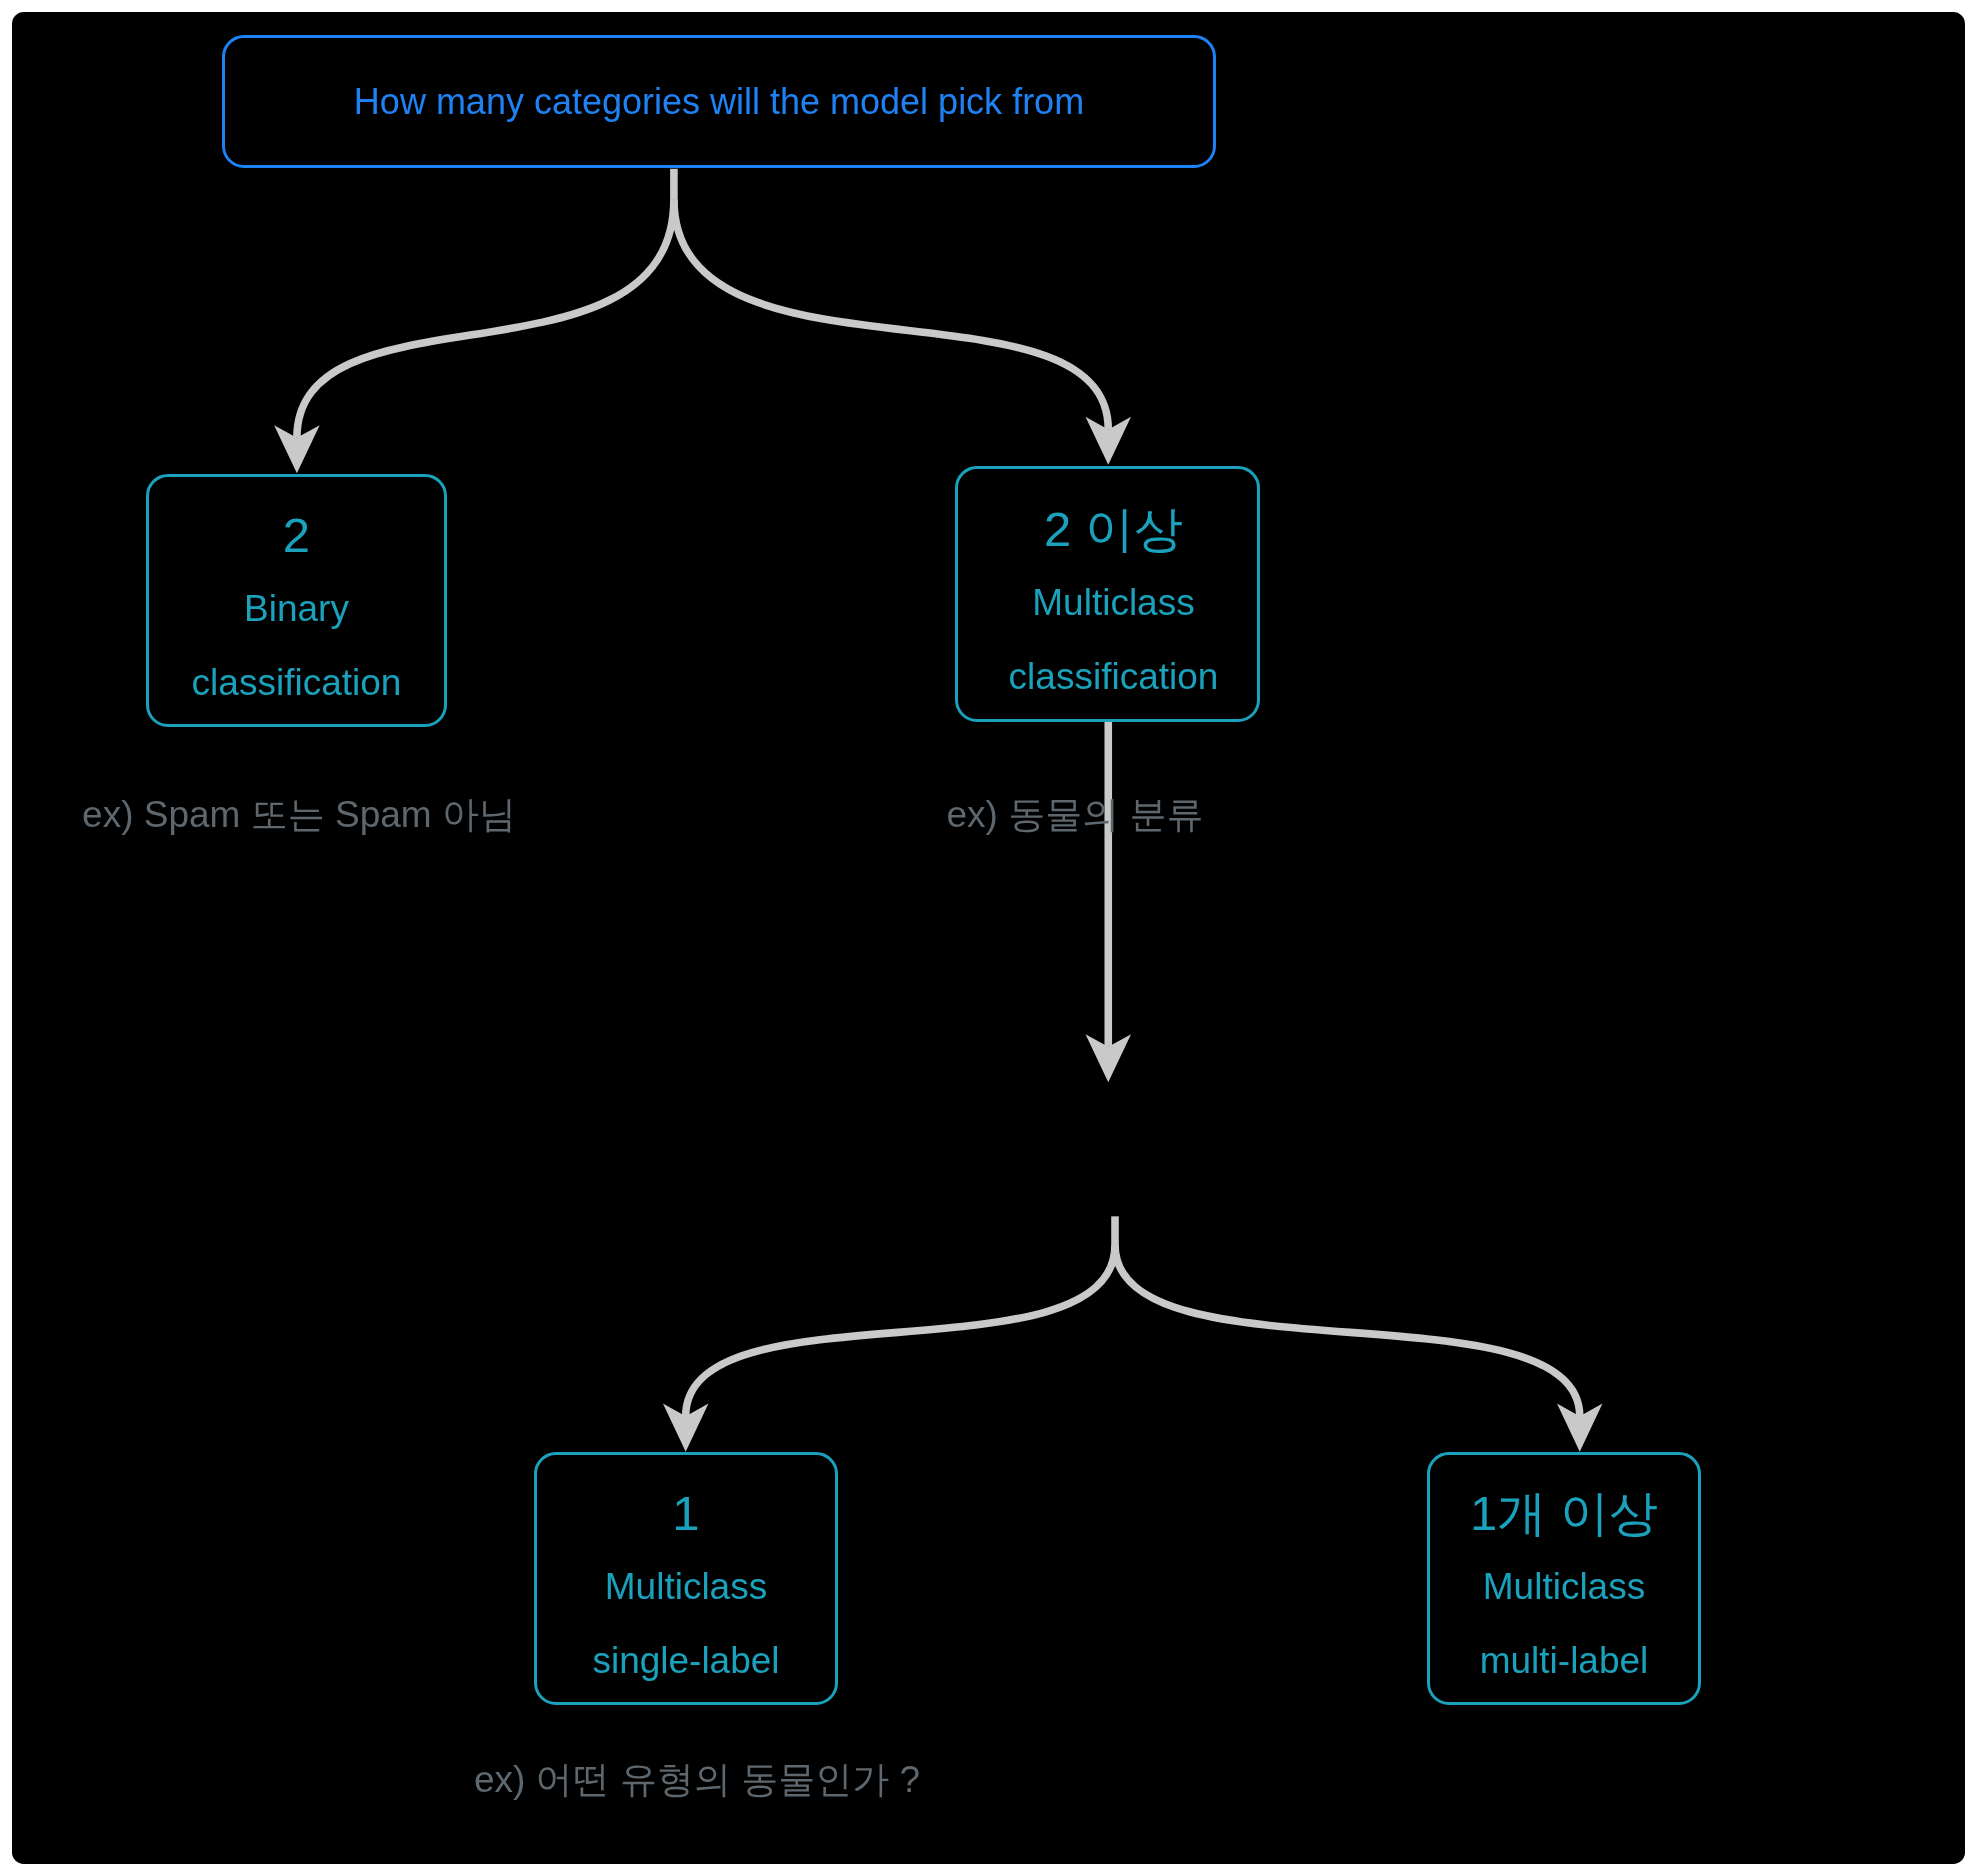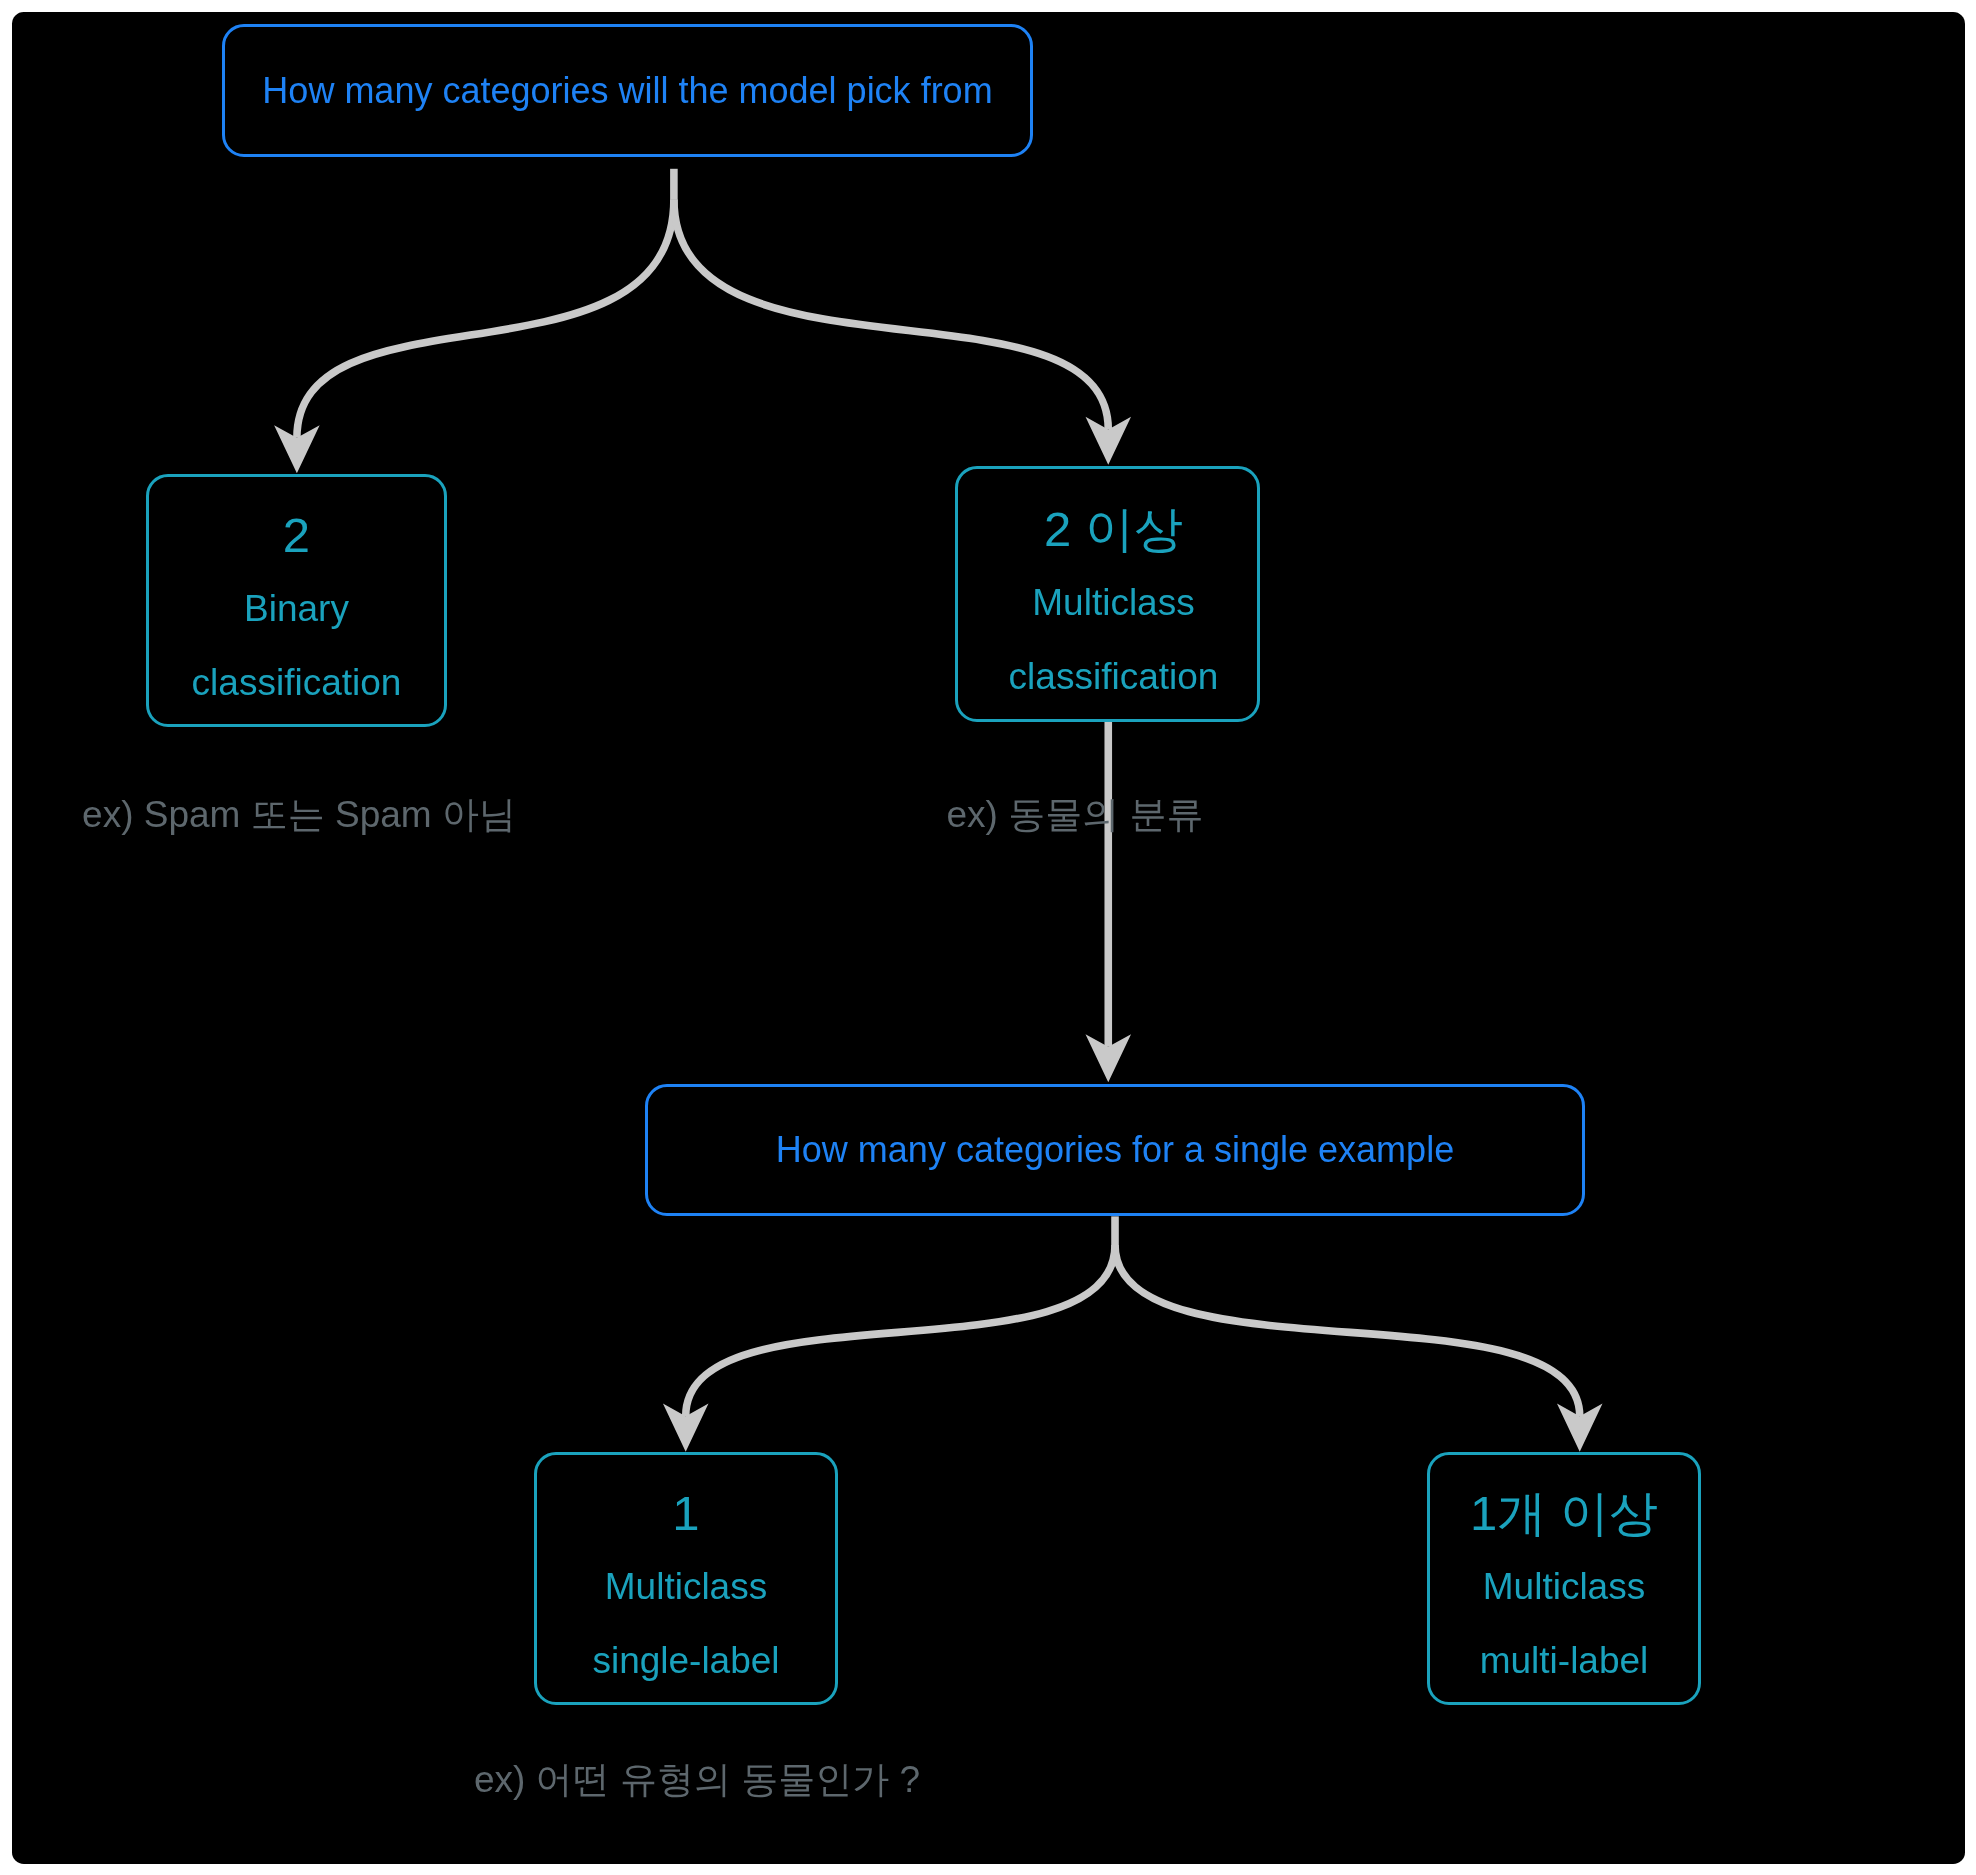--- a/index.html
+++ b/index.html
@@ -59,42 +59,39 @@
 
     <g>
       <path class="arrow-line" d="M 1322,1442 L 1322,1476"></path>
       <path class="arrow-line" d="M 1322,1476 C 1322,1640 813,1520 813,1679"></path>
       <path class="arrow-line" d="M 1322,1476 C 1322,1640 1873,1520 1873,1679"></path>
       <polygon class="arrow-head" points="813,1721 786,1664 813,1679 840,1664"></polygon>
       <polygon class="arrow-head" points="1873,1721 1846,1664 1873,1679 1900,1664"></polygon>
     </g>
   </svg>
 
-  <div class="node question-node" style="left:222px;top:24px;width:811px;height:133px;">
+  <div class="node question-node" style="left:222px;top:35px;width:994px;height:133px;">
     <span>How many categories will the model pick from</span>
   </div>
 
   <div class="node category-node" style="left:146px;top:474px;width:301px;height:253px;">
     <div class="node-value">2</div>
     <div class="node-label">Binary</div>
     <div class="node-label">classification</div>
   </div>
 
   <div class="node category-node" style="left:955px;top:466px;width:305px;height:256px;padding-left:12px;">
     <div class="node-value">2 이상</div>
     <div class="node-label">Multiclass</div>
     <div class="node-label">classification</div>
   </div>
 
   <div class="example" style="left:299px;top:796px;">ex) Spam 또는 Spam 아님</div>
   <div class="example" style="left:1075px;top:796px;">ex) 동물의 분류</div>
 
-  <div class="node question-node" style="left:645px;top:1084px;width:940px;height:132px;">
-    <span>How many categories for a single example</span>
-  </div>
 
   <div class="node category-node" style="left:534px;top:1452px;width:304px;height:253px;">
     <div class="node-value">1</div>
     <div class="node-label">Multiclass</div>
     <div class="node-label">single-label</div>
   </div>
 
   <div class="node category-node" style="left:1427px;top:1452px;width:274px;height:253px;">
     <div class="node-value">1개 이상</div>
     <div class="node-label">Multiclass</div>

